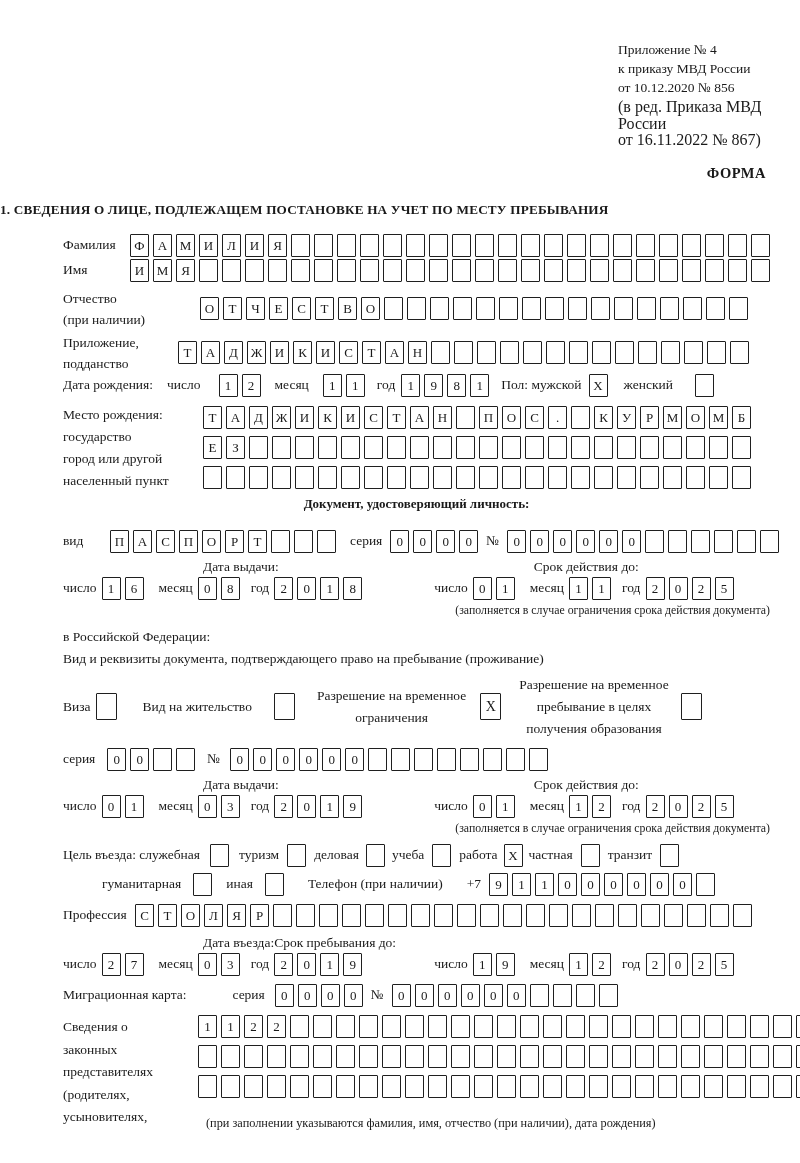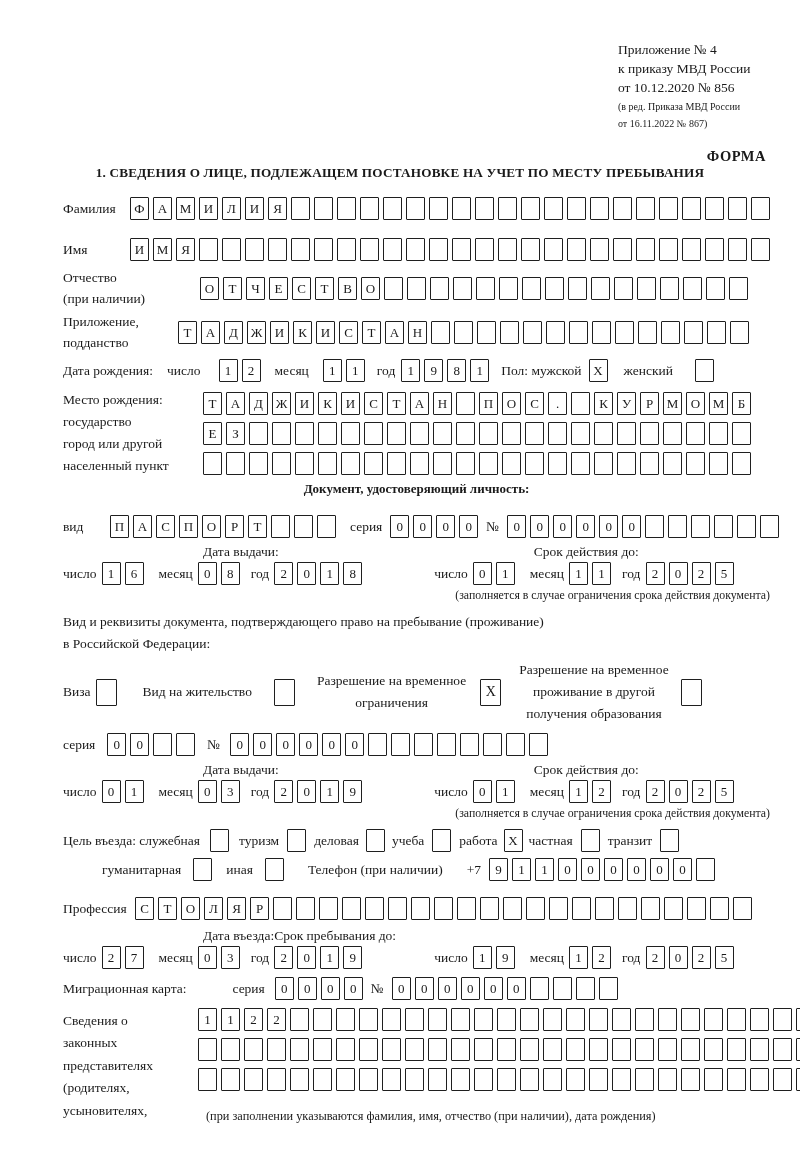--- a/index.html
+++ b/index.html
@@ -4,25 +4,25 @@
 <style>
   html,body{margin:0;padding:0;}
   body{
     width:800px;height:1163px;background:#ffffff;
     font-family:"Liberation Serif",serif;color:#1a1a1a;font-size:13.5px;
     overflow:hidden;
   }
   .page{position:relative;width:800px;height:1155px;}
   
   .appendix{padding-top:40px;margin-left:618px;line-height:19px;font-size:13.5px;}
-  .amend{margin-top:2px;font-size:10px;line-height:16.5px;}
+  .amend{margin-top:2px;font-size:16px;line-height:16.5px;}
   .forma{margin-top:16px;margin-right:34px;text-align:right;font-weight:bold;font-size:14.5px;letter-spacing:.5px;}
   .title{margin-top:16px;text-align:center;font-weight:bold;font-size:15px;line-height:23px;letter-spacing:.2px;}
   .blankline{display:inline-block;width:56px;border-bottom:2px solid #333;margin-left:10px;vertical-align:baseline;}
-  .section1{text-align:center;font-weight:bold;font-size:13.2px;letter-spacing:.2px;}
+  .section1{margin-top:20px;font-weight:bold;font-size:13.2px;letter-spacing:.2px;}
   
   .form{margin:16px 30px 0 63px;}
   .row{display:flex;align-items:center;}
   .rowtop{display:flex;align-items:center;}
   .lbl{flex:none;}
   .cellrow{display:inline-flex;gap:4px;flex:none;}
   .cell{
     box-sizing:border-box;flex:none;width:19px;height:23px;
     border:1.6px solid #1f1f1f;border-radius:1px;background:#fff;
     display:flex;align-items:center;justify-content:center;
@@ -85,21 +85,21 @@
           <span class="cell"></span>
           <span class="cell"></span>
           <span class="cell"></span>
           <span class="cell"></span>
           <span class="cell"></span>
           <span class="cell"></span>
           <span class="cell"></span>
         </span>
     </div>
 
-    <div class="row" style="margin-top:18px">
+    <div class="row" style="margin-top:2px">
       <span class="lbl" style="width:67px">Имя</span>
       <span class="cellrow">
           <span class="cell">И</span>
           <span class="cell">М</span>
           <span class="cell">Я</span>
           <span class="cell"></span>
           <span class="cell"></span>
           <span class="cell"></span>
           <span class="cell"></span>
           <span class="cell"></span>
@@ -186,21 +186,21 @@
           <span class="cell"></span>
           <span class="cell"></span>
           <span class="cell"></span>
           <span class="cell"></span>
           <span class="cell"></span>
           <span class="cell"></span>
           <span class="cell"></span>
         </span>
     </div>
 
-    <div class="row" style="margin-top:6px">
+    <div class="row" style="">
       <span class="lbl">Дата рождения:</span>
       <span class="lbl" style="margin-left:14px">число</span>
       <span class="cellrow" style="margin-left:18px">
           <span class="cell">1</span>
           <span class="cell">2</span>
         </span>
       <span class="lbl" style="margin-left:14px">месяц</span>
       <span class="cellrow" style="margin-left:14px">
           <span class="cell">1</span>
           <span class="cell">1</span>
@@ -393,22 +393,22 @@
             <span class="cell">0</span>
             <span class="cell">2</span>
             <span class="cell">5</span>
           </span>
       </span>
     </div>
 
     <div class="note" style="margin-top:3px;text-align:right">(заполняется в случае ограничения срока действия документа)</div>
 
     <div style="margin-top:8px;line-height:22px">
+      <div>в Российской Федерации:</div>
       <div>Вид и реквизиты документа, подтверждающего право на пребывание (проживание)</div>
-      <div>в Российской Федерации:</div>
     </div>
 
     <div class="rowtop" style="margin-top:4px">
       <span class="row">
         <span class="lbl">Виза</span>
         <span class="cellrow cbox" style="margin-left:5px">
             <span class="cell"></span>
           </span>
       </span>
       <span class="row" style="margin-left:26px">
@@ -422,21 +422,21 @@
           <span>Разрешение на временное</span><br>
           <span>ограничения</span>
         </span>
         <span class="cellrow cbox" style="margin-left:14px">
             <span class="cell">X</span>
           </span>
       </span>
       <span class="rowtop" style="margin-left:18px">
         <span class="ctr" style="line-height:22px">
           <span>Разрешение на временное</span><br>
-          <span>проживание в другой</span><br>
+          <span>пребывание в целях</span><br>
           <span>получения образования</span>
         </span>
         <span class="cellrow cbox" style="margin-left:12px">
             <span class="cell"></span>
           </span>
       </span>
     </div>
 
     <div class="row" style="margin-top:8px">
       <span class="lbl">серия</span>
@@ -562,21 +562,21 @@
           <span class="cell">0</span>
           <span class="cell">0</span>
           <span class="cell">0</span>
           <span class="cell">0</span>
           <span class="cell">0</span>
           <span class="cell">0</span>
           <span class="cell"></span>
         </span>
     </div>
 
-    <div class="row" style="margin-top:16px">
+    <div class="row" style="margin-top:8px">
       <span class="lbl" style="width:72px">Профессия</span>
       <span class="cellrow">
           <span class="cell">С</span>
           <span class="cell">Т</span>
           <span class="cell">О</span>
           <span class="cell">Л</span>
           <span class="cell">Я</span>
           <span class="cell">Р</span>
           <span class="cell"></span>
           <span class="cell"></span>

